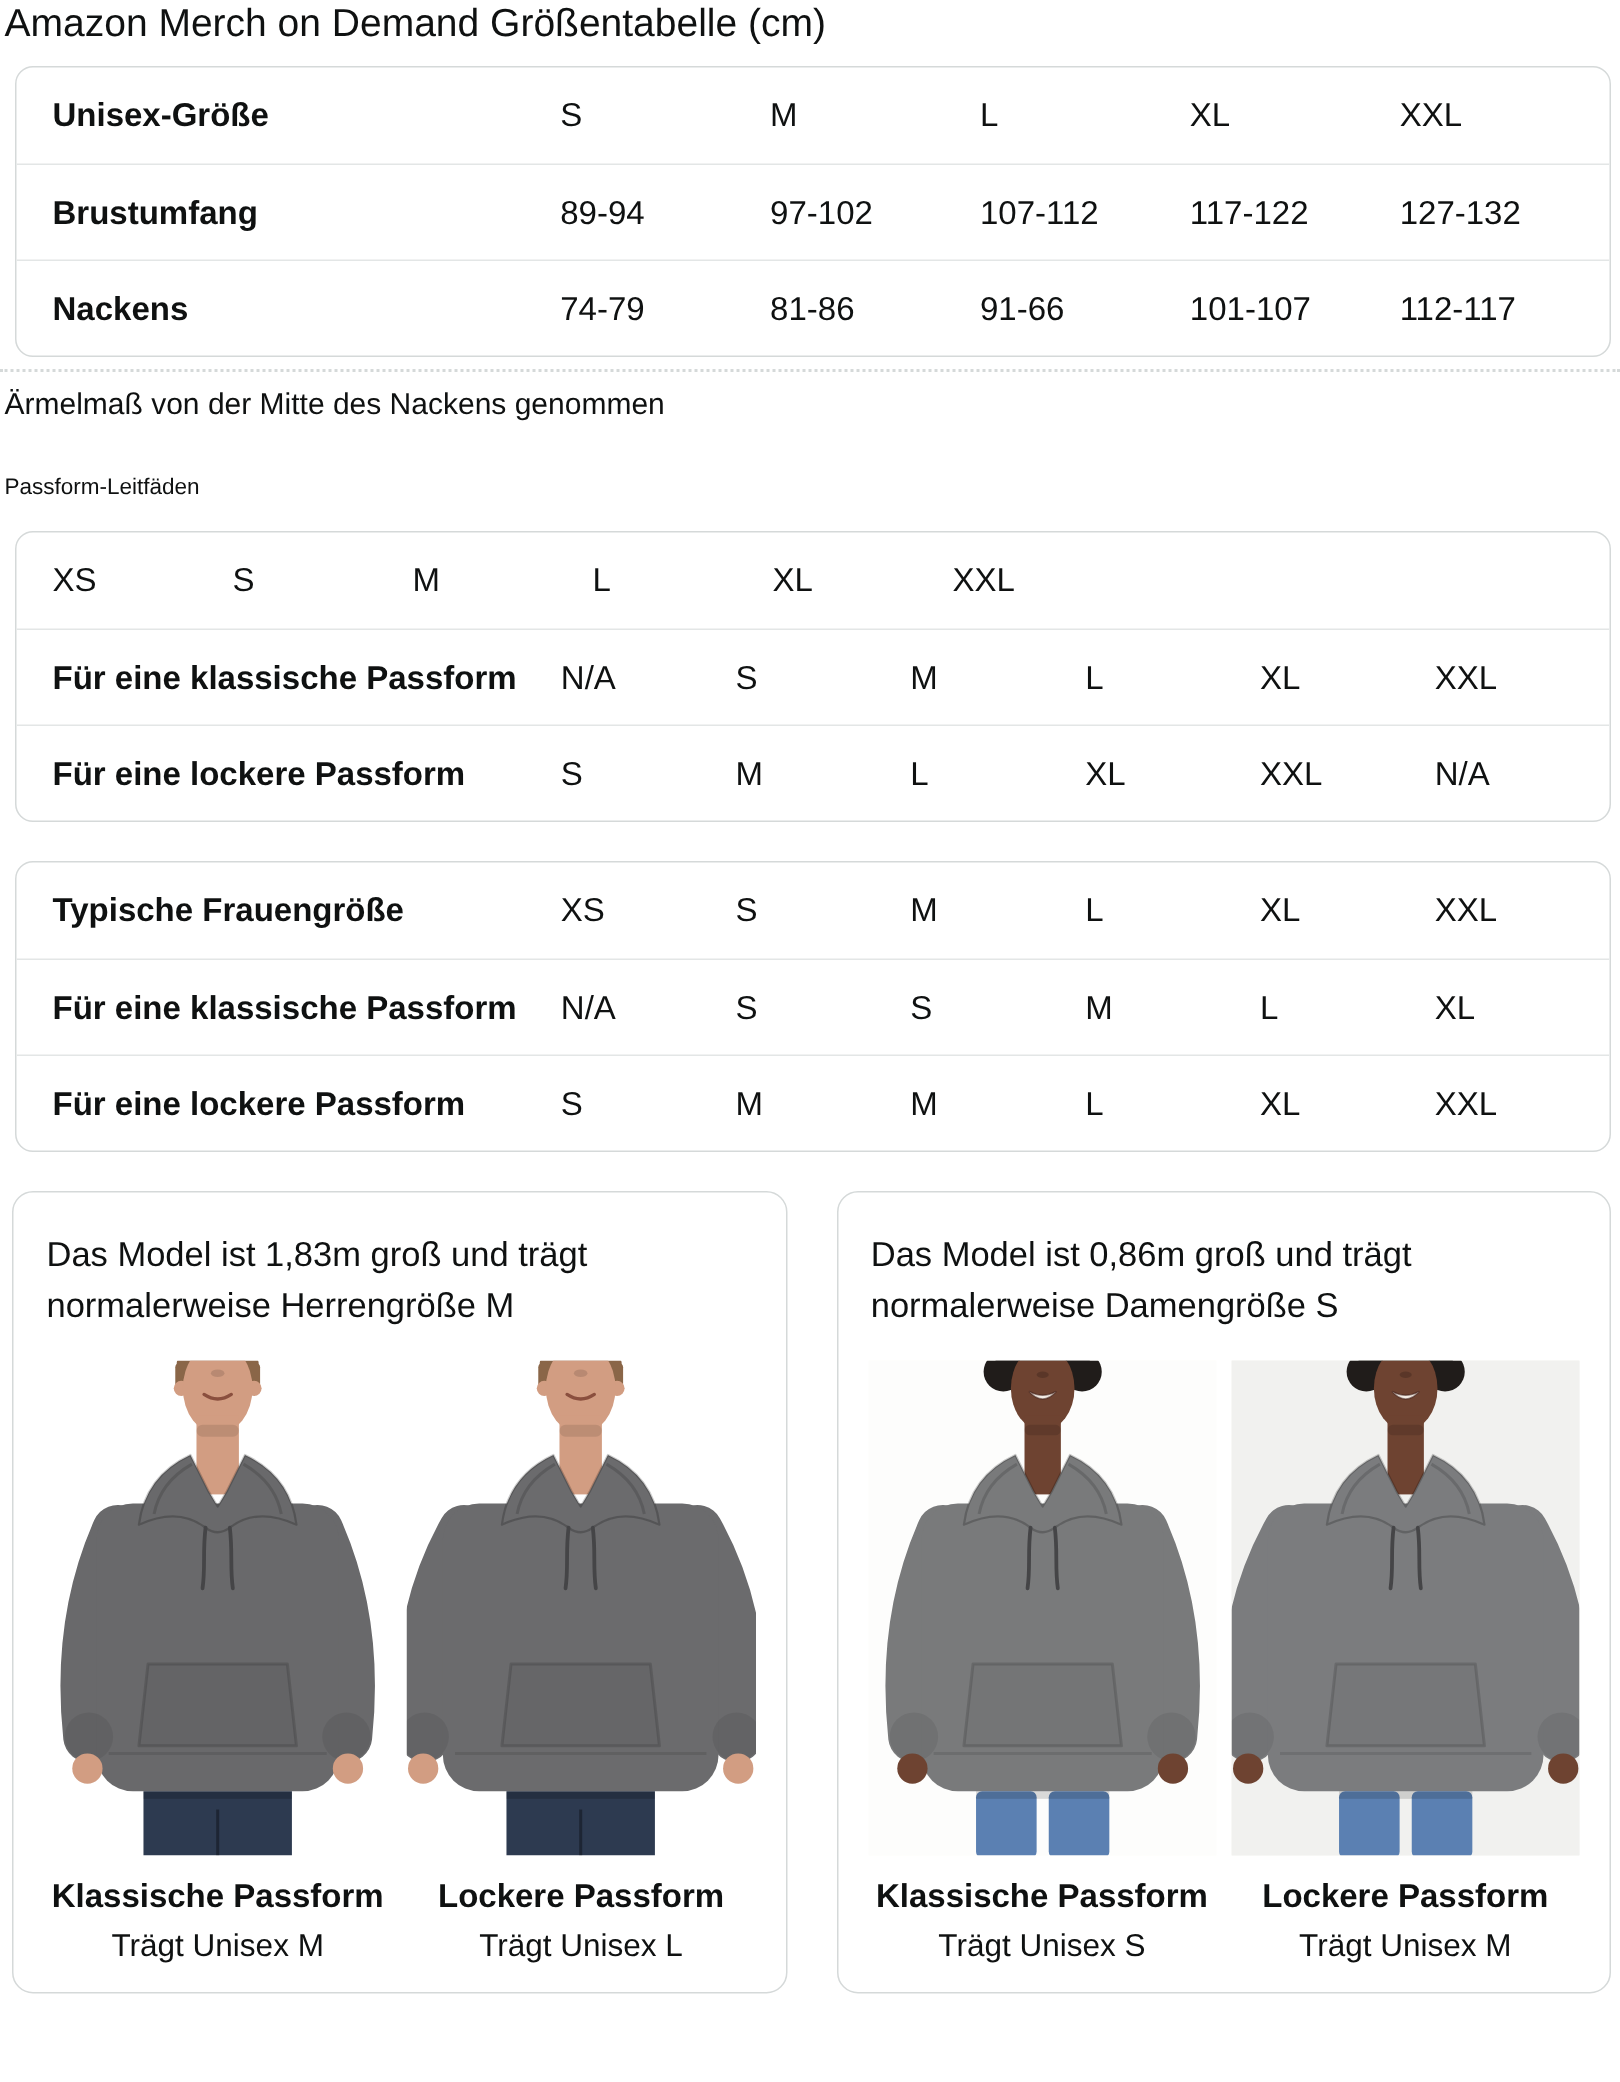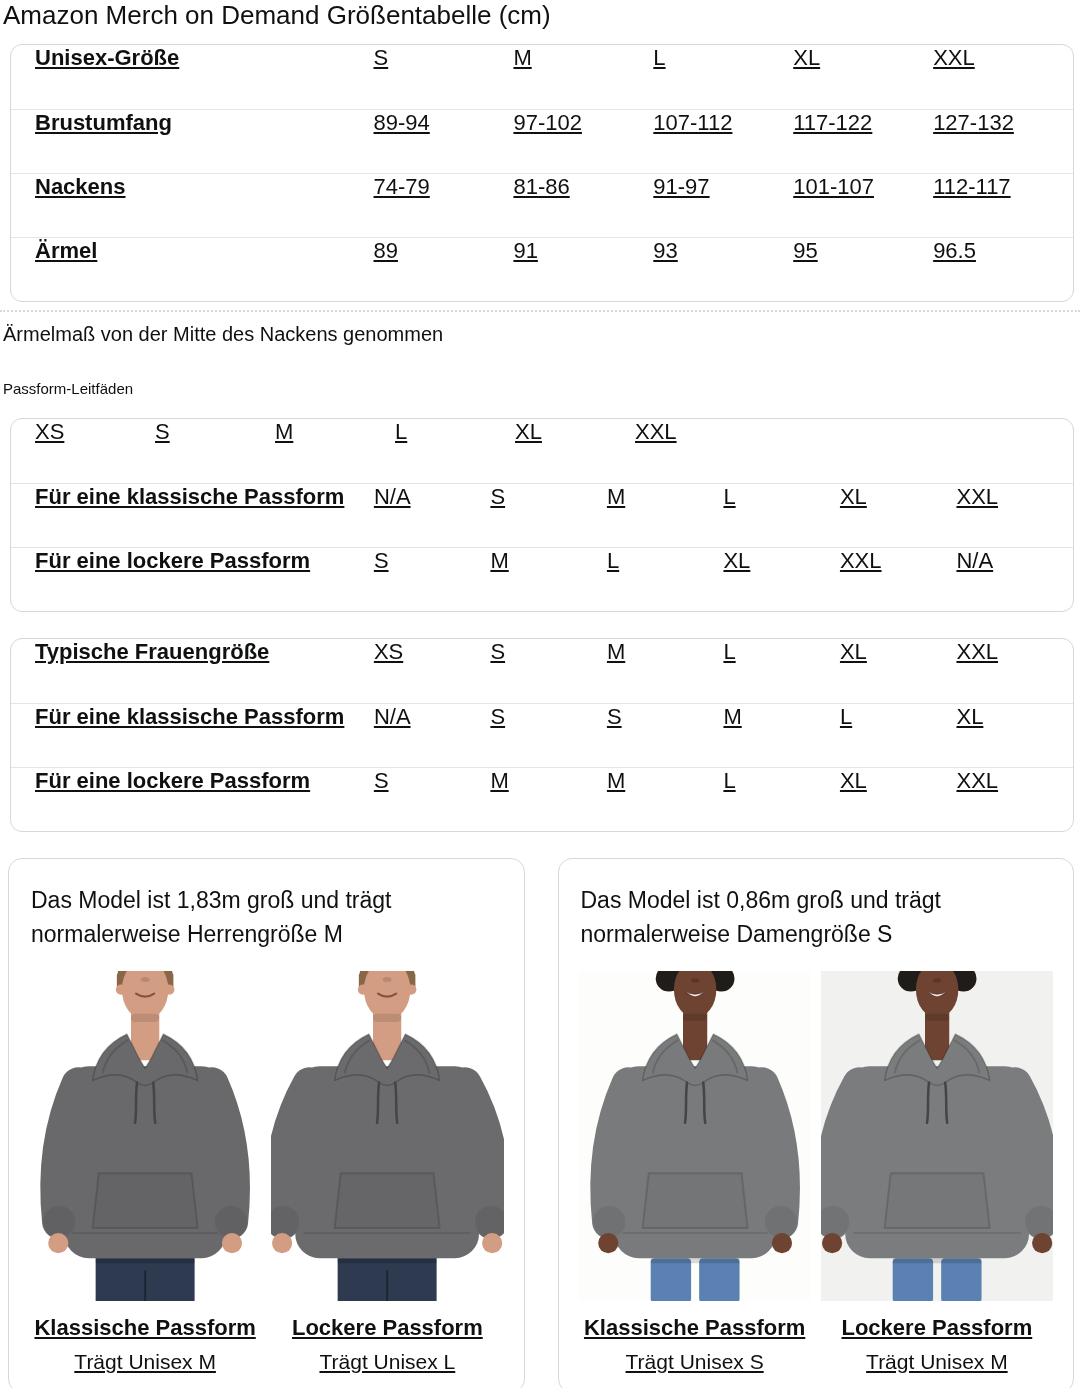--- a/index.html
+++ b/index.html
@@ -12,21 +12,21 @@
     overflow:hidden;
   }
   .page { padding-top:2px; }
   .page-title { font-size:26px; line-height:26px; font-weight:400; margin:0 0 16px 3px; }
 
   .card {
     border:1px solid #d5d9d9; border-radius:12px;
     margin-left:10px; margin-right:6px;
     background:#fff; overflow:hidden;
   }
-  .trow { display:flex; align-items:flex-start; height:64px; padding-left:24px; border-top:1px solid #e3e6e6;text-decoration:underline; }
+  .trow { display:flex; align-items:center; height:64px; padding-left:24px; border-top:1px solid #e3e6e6; }
   .trow:first-child { border-top:none; }
   .tlabel { font-weight:700; font-size:22px; }
   .t5 .tlabel { width:346px; }
   .t5 .tcell { width:143px; }
   .t6 .tlabel { width:349px; }
   .t6 .tcell { width:120px; }
   .tcell { font-size:22px; }
 
   .dotted-sep { border-top:2px dotted #d5d9d9; margin:8px 0 0 0; }
   .note { font-size:20px; line-height:23px; margin:11px 0 0 3px; }
@@ -38,21 +38,21 @@
   .cards-row { display:flex; gap:33px; margin:26px 6px 0 8px; }
   .model-card {
     flex:1; border:1px solid #d5d9d9; border-radius:14px;
     padding:24px 20px 18px 20px; background:#fff;
   }
   .model-desc { font-size:23px; line-height:34px; margin:0 0 20px 2px; max-width:445px; }
   .photos { display:flex; gap:10px; height:330px; }
   .photo { flex:1; overflow:hidden; position:relative; }
   .photo svg { display:block; width:100%; height:100%; }
   .captions { display:flex; gap:10px; margin-top:14px; }
-  .caption { flex:1; text-align:center;text-decoration:underline; }
+  .caption { flex:1; text-align:center; }
   .caption-fit { font-weight:700; font-size:22px; line-height:26px; }
   .caption-size { font-size:21px; line-height:24px; margin-top:9px; }
 </style>
 </head>
 <body>
 
 <div class="page">
 
   <div class="page-title">Amazon Merch on Demand Größentabelle (cm)</div>
 
@@ -70,31 +70,23 @@
       <div class="tcell">89-94</div>
       <div class="tcell">97-102</div>
       <div class="tcell">107-112</div>
       <div class="tcell">117-122</div>
       <div class="tcell">127-132</div>
     </div>
     <div class="trow">
       <div class="tlabel">Nackens</div>
       <div class="tcell">74-79</div>
       <div class="tcell">81-86</div>
-      <div class="tcell">91-97</div>
+      <div class="tcell">91-66</div>
       <div class="tcell">101-107</div>
       <div class="tcell">112-117</div>
-    </div>
-    <div class="trow">
-      <div class="tlabel">Ärmel</div>
-      <div class="tcell">89</div>
-      <div class="tcell">91</div>
-      <div class="tcell">93</div>
-      <div class="tcell">95</div>
-      <div class="tcell">96.5</div>
     </div>
   </div>
 
   <div class="dotted-sep"></div>
   <div class="note">Ärmelmaß von der Mitte des Nackens genommen</div>
 
   <div class="section-heading">Passform-Leitfäden</div>
 
   <div class="card t6 fit-table">
     <div class="trow">

